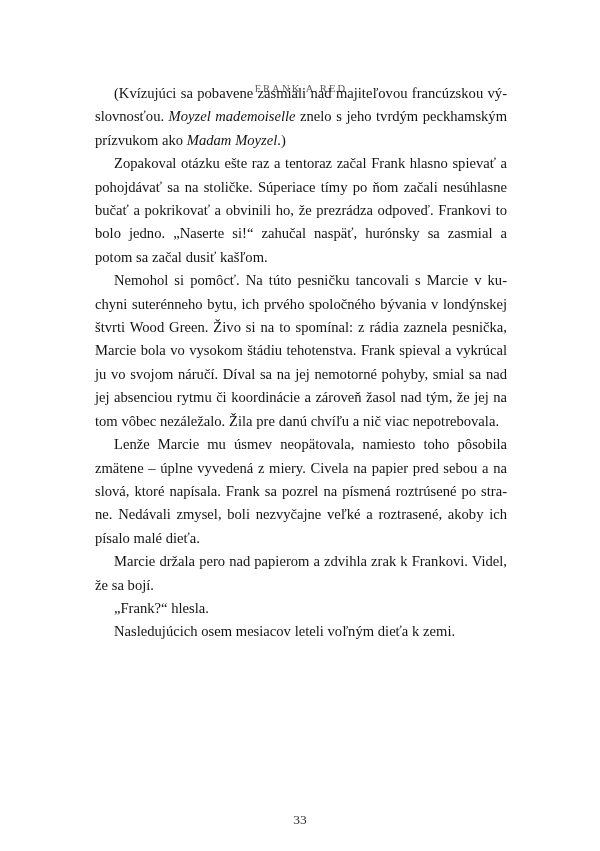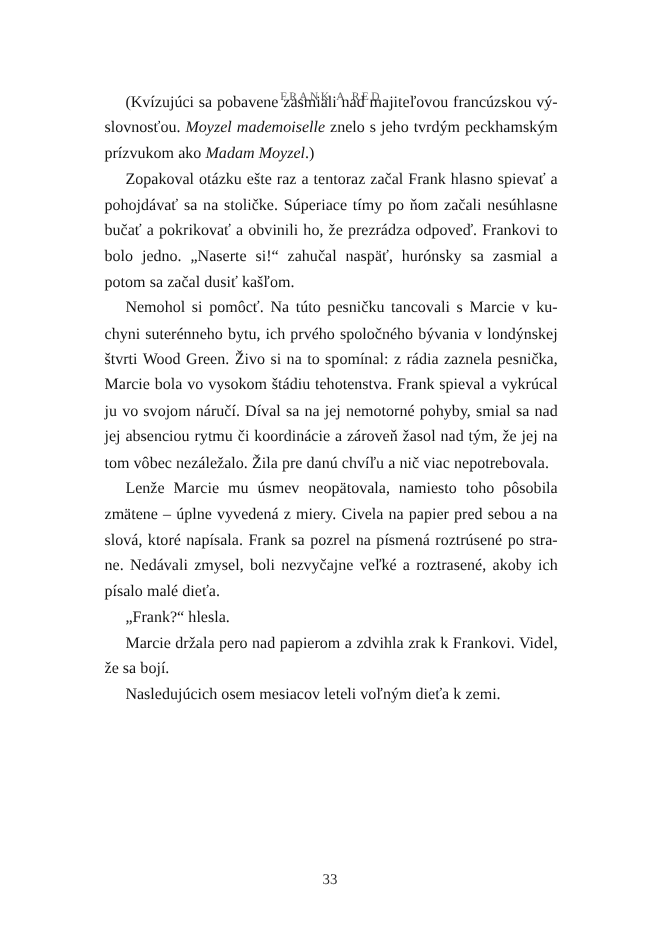--- a/index.html
+++ b/index.html
@@ -60,40 +60,40 @@
     word-spacing: 0.1px;
   }
 
   .para em {
     font-style: italic;
   }
 
   
   .folio {
     position: absolute;
-    top: 792px;
+    top: 812px;
     left: 0;
     width: 600px;
     text-align: center;
     font-size: 13.5px;
     color: #2a2a2a;
   }
 </style>
 </head>
 <body>
 
 <div class="page">
 
   <div class="running-head">FRANK A RED</div>
 
   <div class="text-block">
       <p class="para"><span>(Kvízujúci sa pobavene zasmiali nad majiteľovou francúzskou vý­slovnosťou. </span><em>Moyzel mademoiselle</em><span> znelo s jeho tvrdým peckhamským prízvukom ako </span><em>Madam Moyzel</em><span>.)</span></p>
       <p class="para"><span>Zopakoval otázku ešte raz a tentoraz začal Frank hlasno spievať a pohojdávať sa na stoličke. Súperiace tímy po ňom začali nesúhlasne bučať a pokrikovať a obvinili ho, že prezrádza odpoveď. Frankovi to bolo jedno. „Naserte si!“ zahučal naspäť, hurónsky sa zasmial a potom sa začal dusiť kašľom.</span></p>
       <p class="para"><span>Nemohol si pomôcť. Na túto pesničku tancovali s Marcie v ku­chyni suterénneho bytu, ich prvého spoločného bývania v londýnskej štvrti Wood Green. Živo si na to spomínal: z rádia zaznela pesnička, Marcie bola vo vysokom štádiu tehotenstva. Frank spieval a vykrúcal ju vo svojom náručí. Díval sa na jej nemotorné pohyby, smial sa nad jej absenciou rytmu či koordinácie a zároveň žasol nad tým, že jej na tom vôbec nezáležalo. Žila pre danú chvíľu a nič viac nepotrebovala.</span></p>
       <p class="para"><span>Lenže Marcie mu úsmev neopätovala, namiesto toho pôsobila zmätene – úplne vyvedená z miery. Civela na papier pred sebou a na slová, ktoré napísala. Frank sa pozrel na písmená roztrúsené po stra­ne. Nedávali zmysel, boli nezvyčajne veľké a roztrasené, akoby ich písalo malé dieťa.</span></p>
+      <p class="para"><span>Marcie držala pero nad papierom a zdvihla zrak k Frankovi. Vi­del, že sa bojí.</span></p>
       <p class="para"><span>„Frank?“ hlesla.</span></p>
-      <p class="para"><span>Marcie držala pero nad papierom a zdvihla zrak k Frankovi. Vi­del, že sa bojí.</span></p>
       <p class="para"><span>Nasledujúcich osem mesiacov leteli voľným dieťa k zemi.</span></p>
     </div>
 
   <div class="folio">33</div>
 
 </div>
 
 </body></html>

